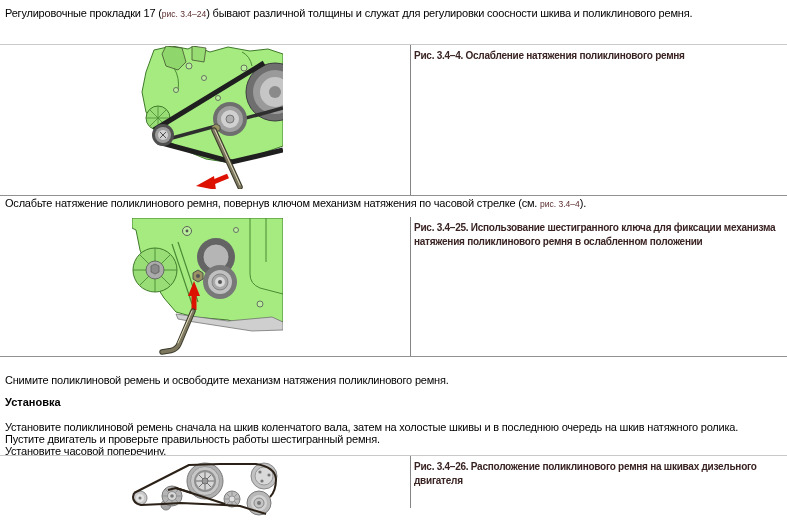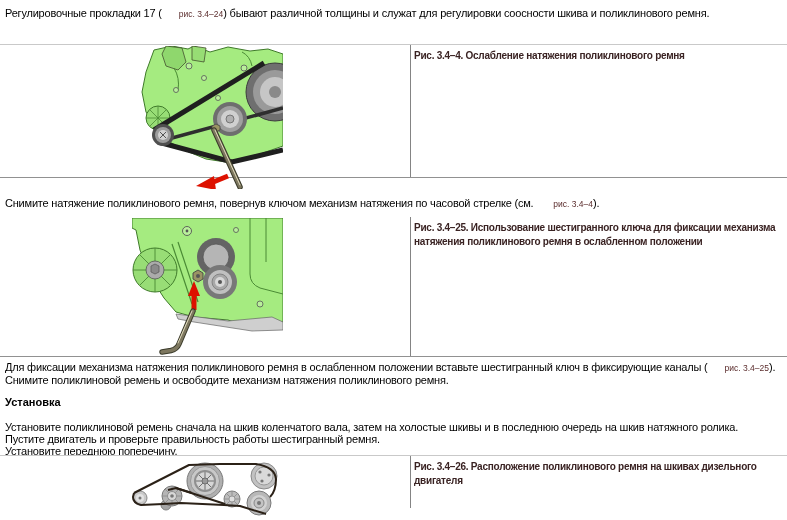--- a/index.html
+++ b/index.html
@@ -1,24 +1,24 @@
 <!DOCTYPE html>
 <html style="--link_ref: #5c2e2e; --caption_text: #3a2323; --engine_green: #a5eb80; --engine_outline: #3f7a2a; --arrow_red: #dd1100; --rule_light: #c9c9c9; --rule_dark: #919191; --divider: #848484;"><head>
 <meta charset="utf-8">
 <style>
   html,body{margin:0;padding:0;background:#fff;}
   body{width:787px;height:520px;font-family:"Liberation Sans",sans-serif;
        -webkit-font-smoothing:antialiased;}
   .page{position:relative;width:787px;height:520px;background:#fff;overflow:hidden;}
   .para{position:absolute;left:5px;right:4px;font-size:11px;line-height:13px;
         color:#000;letter-spacing:-0.2px;white-space:nowrap;}
-  .para .ref{font-size:8.5px;color:var(--link_ref,#5c2e2e);letter-spacing:0;margin-left:17px;}
+  .para .ref{font-size:8.5px;color:var(--link_ref,#5c2e2e);letter-spacing:0;}
   .heading{position:absolute;left:5px;font-size:11px;font-weight:bold;color:#000;}
   .figrow{position:absolute;left:0;width:787px;box-sizing:border-box;background:#fff;}
-  .row1{top:44px;height:134px;border-top:1px solid var(--rule_light,#ccc);
+  .row1{top:44px;height:152px;border-top:1px solid var(--rule_light,#ccc);
         border-bottom:1px solid var(--rule_dark,#919191);}
   .row2{top:217px;height:140px;border-bottom:1px solid var(--rule_dark,#919191);padding-left:44px;}
   .row3{top:455px;height:53px;border-top:1px solid var(--rule_light,#ccc);}
   .capcell{position:absolute;left:410px;top:0;bottom:0;right:0;
            border-left:1px solid var(--divider,#848484);
            padding:4px 6px 0 3px;box-sizing:border-box;}
   .figcap{font-size:10px;font-weight:bold;line-height:14px;
           letter-spacing:-0.25px;color:var(--caption_text,#3a2323);}
   .figimg{position:absolute;}
   .i1{left:132px;top:1px;}
@@ -92,21 +92,21 @@
           <line x1="96" y1="130" x2="79" y2="137" stroke="#dd1100" stroke-width="5"></line>
           <path d="M82,130 L64,140 L84,144 Z" fill="#dd1100"></path>
         </g>
       </svg>
     </div>
     <div class="capcell">
       <div class="figcap">Рис. 3.4–4. Ослабление натяжения поликлинового ремня</div>
     </div>
   </div>
 
-  <div class="para" style="top:197px"><span>Снимите натяжение поликлинового ремня, повернув ключом механизм натяжения по часовой стрелке (см. </span><span class="ref">рис. 3.4–4</span><span>).</span></div>
+  <div class="para" style="top:197px"><span>Ослабьте натяжение поликлинового ремня, повернув ключом механизм натяжения по часовой стрелке (см. </span><span class="ref">рис. 3.4–4</span><span>).</span></div>
 
   <div class="figrow row2">
     <div class="figimg i2">
       <svg width="151" height="137" viewBox="0 0 151 137">
 
         <path d="M0,0 L151,0 L151,104 L122,110 L96,102 L62,99 L44,94 L32,80 L18,58 L8,32 L4,12 0,10 Z" fill="#a5eb80" stroke="#3f7a2a" stroke-width="1"></path>
 
         <path d="M118,0 L118,56 q0,10 10,14 l23,6" fill="none" stroke="#4a8a34" stroke-width="1"></path>
         <path d="M134,0 L134,44" fill="none" stroke="#4a8a34" stroke-width="1"></path>
         <circle cx="55" cy="13" r="4.5" fill="#b9f09b" stroke="#555" stroke-width="0.9"></circle>
@@ -150,28 +150,27 @@
           <path d="M61,93 L47,126 Q45,131 39,132.5 L30,134" fill="none" stroke="#7d775f" stroke-width="3.5" stroke-linecap="round"></path>
           <path d="M60,93 L46,125" fill="none" stroke="#e0dabd" stroke-width="1" stroke-linecap="round"></path>
         </g>
       </svg>
     </div>
     <div class="capcell">
       <div class="figcap">Рис. 3.4–25. Использование шестигранного ключа для фиксации механизма натяжения поликлинового ремня в ослабленном положении</div>
     </div>
   </div>
 
-  <div class="para" style="top:361px"><span>Для фиксации механизма натяжения поликлинового ремня в ослабленном положении вставьте шестигранный ключ в фиксирующие каналы (</span><span class="ref">рис. 3.4–25</span><span>).</span></div>
   <div class="para" style="top:374px"><span>Снимите поликлиновой ремень и освободите механизм натяжения поликлинового ремня.</span></div>
 
   <div class="heading" style="top:396px">Установка</div>
 
   <div class="para" style="top:421px"><span>Установите поликлиновой ремень сначала на шкив коленчатого вала, затем на холостые шкивы и в последнюю очередь на шкив натяжного ролика.</span></div>
   <div class="para" style="top:433px"><span>Пустите двигатель и проверьте правильность работы шестигранный ремня.</span></div>
-  <div class="para" style="top:445px"><span>Установите переднюю поперечину.</span></div>
+  <div class="para" style="top:445px"><span>Установите часовой поперечину.</span></div>
 
   <div class="figrow row3">
     <div class="figimg i3">
       <svg width="164" height="62" viewBox="0 0 164 62">
 
         <g>
           <circle cx="12" cy="39" r="7" fill="#c9c9c9" stroke="#8a8a8a"></circle>
           <circle cx="12" cy="39" r="4" fill="#e3e3e3"></circle>
           <circle cx="12" cy="39" r="1.5" fill="#777"></circle>
           <circle cx="38" cy="46" r="5" fill="#a5a5a5" stroke="#808080"></circle>

